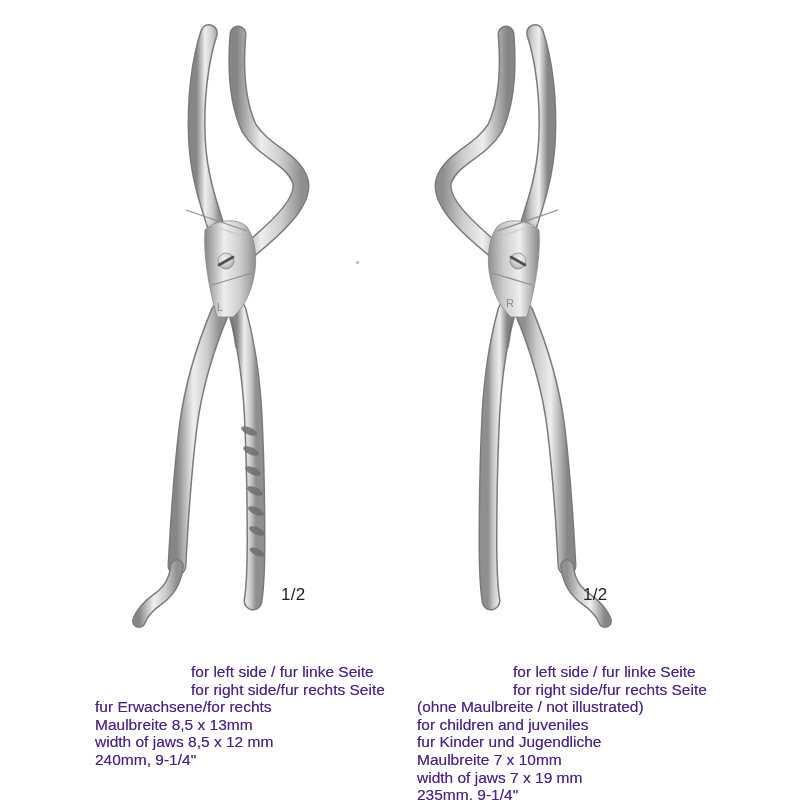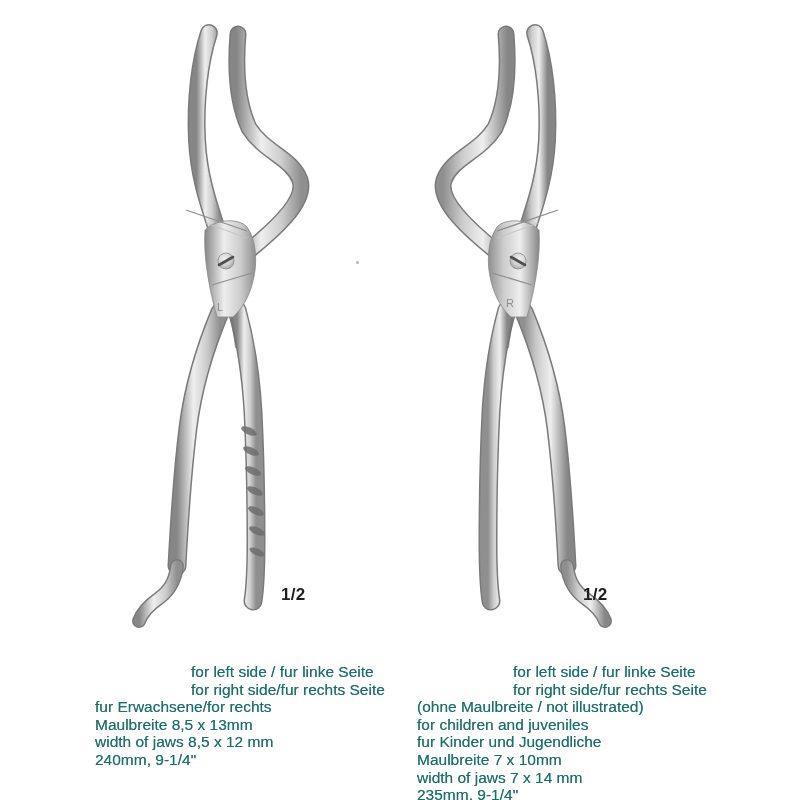--- a/index.html
+++ b/index.html
@@ -1,20 +1,20 @@
 <!DOCTYPE html>
 <html><head>
 <meta charset="utf-8">
 <style>
   html,body{margin:0;padding:0;background:#ffffff;}
   body{width:800px;height:800px;overflow:hidden;font-family:"Liberation Sans",sans-serif;}
   .page{position:relative;width:800px;height:800px;background:#ffffff;}
   .illus{position:absolute;left:0;top:0;}
-  .scale-label{position:absolute;font-size:17px;color:#1f1f1f;letter-spacing:.3px;font-weight:bold;}
-  .desc{position:absolute;font-size:15.5px;line-height:17.6px;color:#0f766e;white-space:nowrap;
+  .scale-label{position:absolute;font-size:17px;color:#1f1f1f;letter-spacing:.3px;}
+  .desc{position:absolute;font-size:15.5px;line-height:17.6px;color:#4c1d95;white-space:nowrap;
         text-shadow:0 0 .6px rgba(30,30,30,.55);}
   .desc p{margin:0;}
   .desc p.indent{margin-left:96px;}
   .marking{font-size:11px;fill:#8d8d8d;font-family:"Liberation Sans",sans-serif;}
 </style>
 </head>
 <body>
 
 <div class="page">
 
@@ -95,17 +95,17 @@
     <p>240mm, 9-1/4"</p>
   </div>
 
   <div class="desc" style="left:417px;top:663px">
     <p class="indent">for left side / fur linke Seite</p>
     <p class="indent">for right side/fur rechts Seite</p>
     <p>(ohne Maulbreite / not illustrated)</p>
     <p>for children and juveniles</p>
     <p>fur Kinder und Jugendliche</p>
     <p>Maulbreite 7 x 10mm</p>
-    <p>width of jaws 7 x 14 mm</p>
+    <p>width of jaws 7 x 19 mm</p>
     <p>235mm, 9-1/4"</p>
   </div>
 
 </div>
 
 </body></html>

